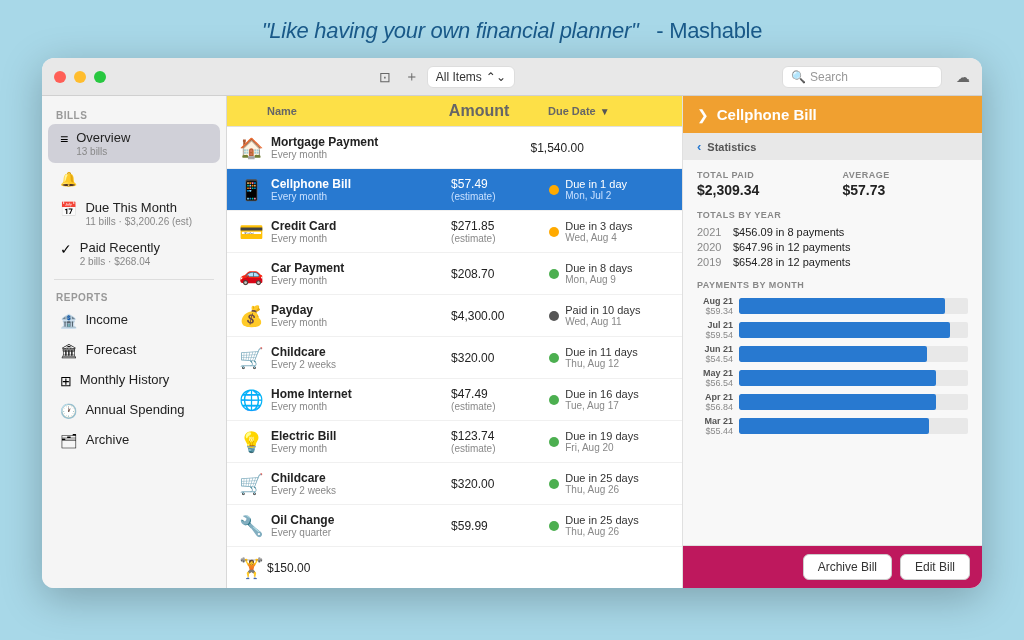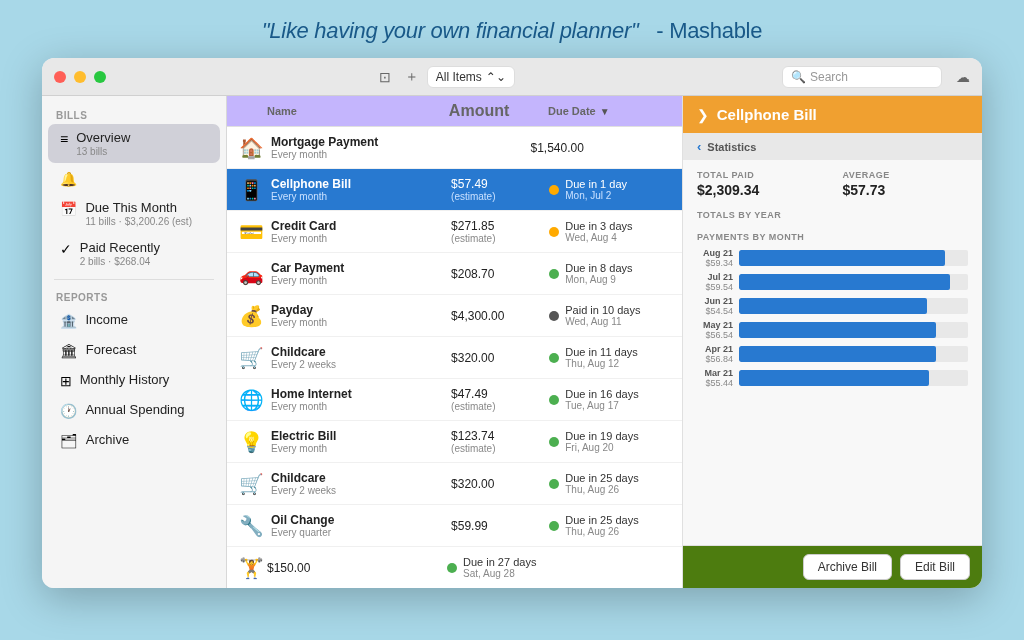--- a/index.html
+++ b/index.html
@@ -115,21 +115,21 @@
       display: flex;
       flex-direction: column;
       background: #fff;
       overflow: hidden;
     }
     .bills-header {
       display: flex;
       align-items: center;
       padding: 6px 10px;
       border-bottom: 1px solid #e0e0e0;
-      background: #c4b5fd;
+      background: #fde047;
       gap: 0;
     }
     .col-name { flex: 2.2; font-size: 11px; color: #666; font-weight: 600; padding-left: 30px; }
     .col-amount { flex: 1.2; font-size: 16px; color: #666; font-weight: 600; }
     .col-duedate { flex: 1.5; font-size: 11px; color: #666; font-weight: 600; display: flex; align-items: center; gap: 4px; }
     .sort-arrow { font-size: 10px; color: #555; }
     .bill-row {
       display: flex;
       align-items: center;
       padding: 6px 10px;
@@ -205,21 +205,21 @@
     .chart-month { font-size: 9px; color: #555; font-weight: 600; }
     .chart-amount { font-size: 9px; color: #888; }
     .chart-bar-wrap { flex: 1; height: 16px; background: #e8e8e8; border-radius: 2px; overflow: hidden; }
     .chart-bar { height: 100%; background: #2879d0; border-radius: 2px; }
     .panel-footer {
       border-top: 1px solid #e0e0e0;
       padding: 8px 12px;
       display: flex;
       justify-content: flex-end;
       gap: 8px;
-      background: #4d7c0f;
+      background: #be185d;
     }
     .panel-btn {
       padding: 5px 14px;
       border-radius: 6px;
       border: 1px solid #ccc;
       background: #fff;
       font-size: 12px;
       font-weight: 500;
       cursor: pointer;
       color: #333;
@@ -526,27 +526,20 @@
       </div>
     </div>
   </div>
           <div class="bill-row">
     <div class="bill-icon-wrap">
       <span class="bill-icon">🏋</span>
     </div>
     <div class="bill-amount-wrap">
       <div class="bill-amount">$150.00</div>
 
-    </div>
-    <div class="due-badge">
-      <div class="due-dot" style="background:#4caf50"></div>
-      <div class="due-info">
-        <div class="due-text">Due in 27 days</div>
-        <div class="due-text-line2">Sat, Aug 28</div>
-      </div>
     </div>
   </div>
           <div class="bill-row">
     
     
     
     
   </div>
         </div>
     </div>
@@ -566,20 +559,34 @@
             <div class="stats-label">TOTAL PAID</div>
             <div class="stats-value">$2,309.34</div>
           </div>
           <div class="stats-col">
             <div class="stats-label">AVERAGE</div>
             <div class="stats-value">$57.73</div>
           </div>
         </div>
         <div class="totals-by-year">
           <div class="stats-section-title">TOTALS BY YEAR</div>
+          <div id="totals-list">
+              <div class="year-row">
+    <span class="year-num">2021</span>
+    <span class="year-val">$456.09 in 8 payments</span>
+  </div>
+              <div class="year-row">
+    <span class="year-num">2020</span>
+    <span class="year-val">$647.96 in 12 payments</span>
+  </div>
+              <div class="year-row">
+    <span class="year-num">2019</span>
+    <span class="year-val">$654.28 in 12 payments</span>
+  </div>
+            </div>
         </div>
         <div class="chart-section">
           <div class="stats-section-title">PAYMENTS BY MONTH</div>
           <div id="chart-list">
               <div class="chart-row">
     <div class="chart-label-wrap">
       <div class="chart-month">Aug 21</div>
       <div class="chart-amount">$59.34</div>
     </div>
     <div class="chart-bar-wrap">

